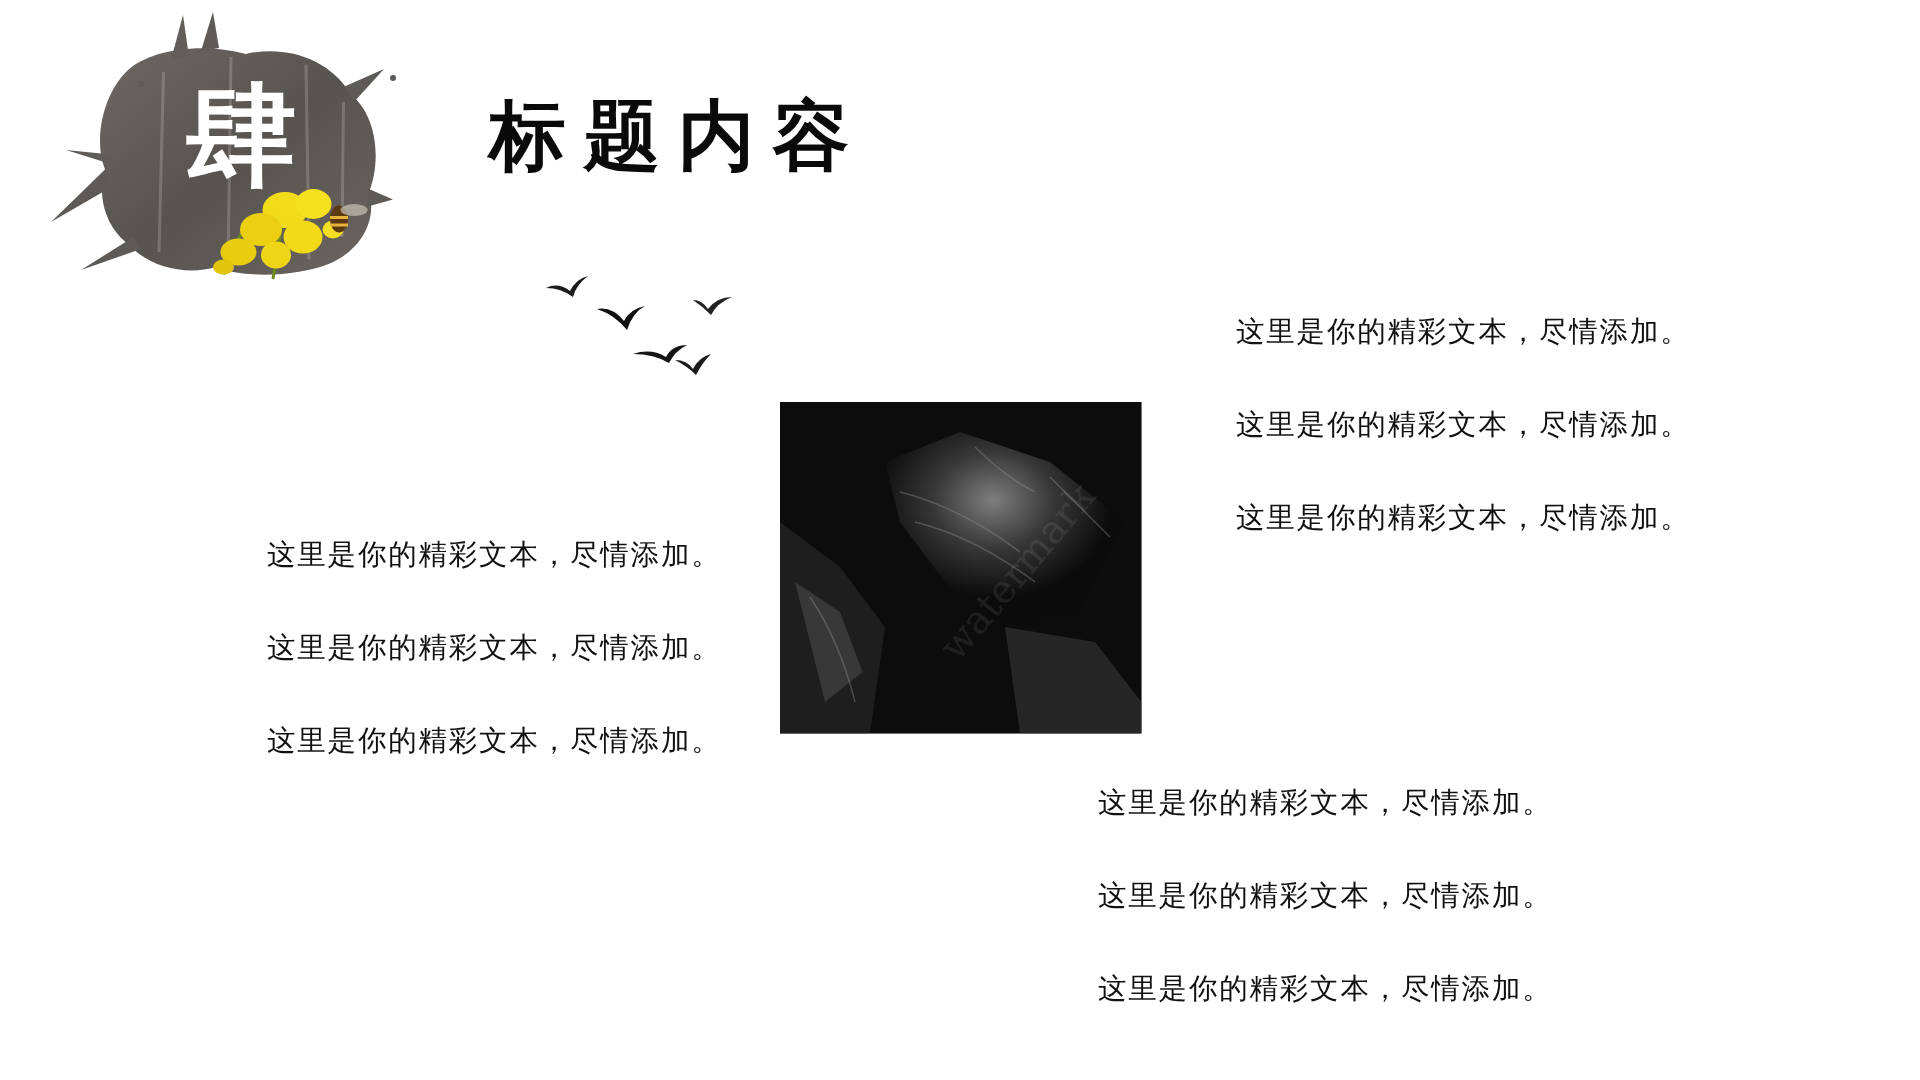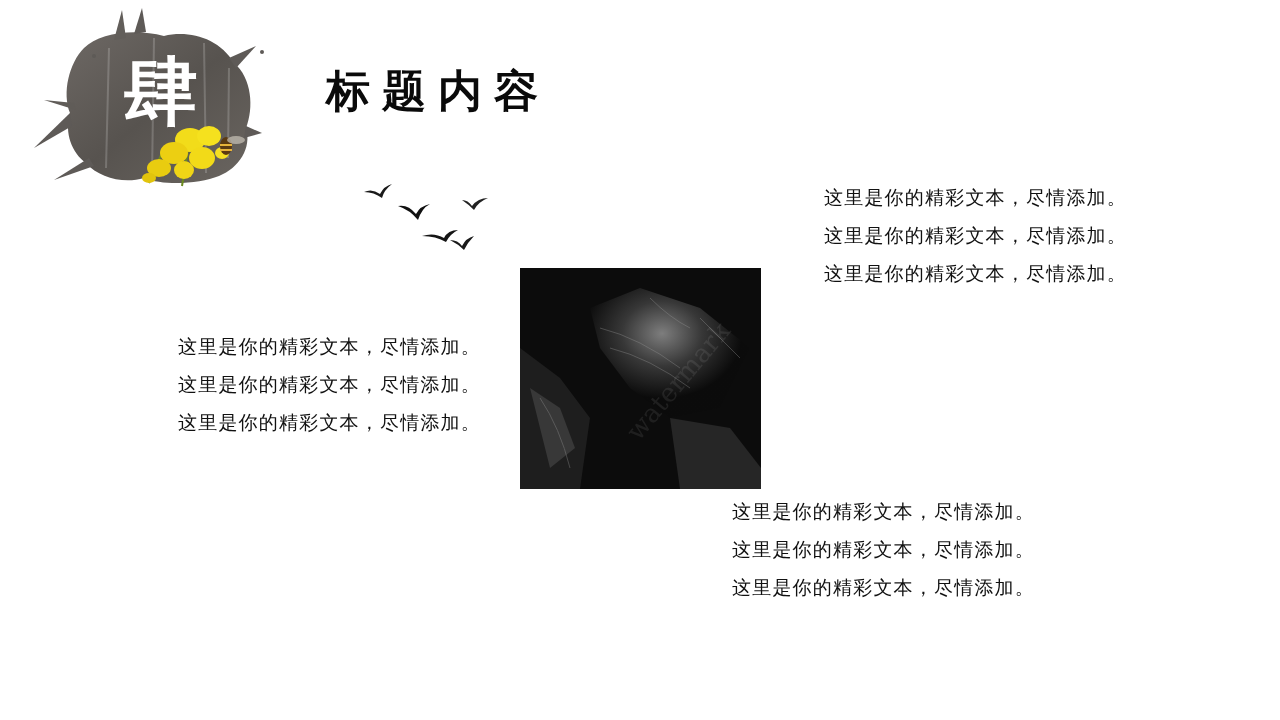--- a/index.html
+++ b/index.html
@@ -34,21 +34,21 @@
       color: #ffffff;
       line-height: 1;
       font-family: "DejaVu Serif", "Liberation Serif", serif;
       letter-spacing: 0;
     }
 
     
     .title {
       left: 326px;
       top: 66px;
-      font-size: 44px;
+      font-size: 51px;
       letter-spacing: 12px;
       line-height: 50px;
       color: #0a0a0a;
       font-weight: bold;
       white-space: nowrap;
     }
 
     
     .birds {
       left: 358px;
@@ -70,21 +70,21 @@
     .photo svg { width: 100%; height: 100%; display: block; }
 
     
     .text-block {
       font-size: 19px;
       line-height: 38px;
       letter-spacing: 1.2px;
       color: #111111;
       white-space: nowrap;
     }
-    .text-block div { height: 38px; }
+    .text-block div { height: 38px; margin-top: 24px; }
     .block-top-right { left: 824px; top: 178px; }
     .block-left { left: 178px; top: 327px; }
     .block-bottom { left: 732px; top: 492px; }
   </style>
 </head>
 <body>
 
 <div class="abs badge">
   <svg viewBox="0 0 250 185">
     <defs>

